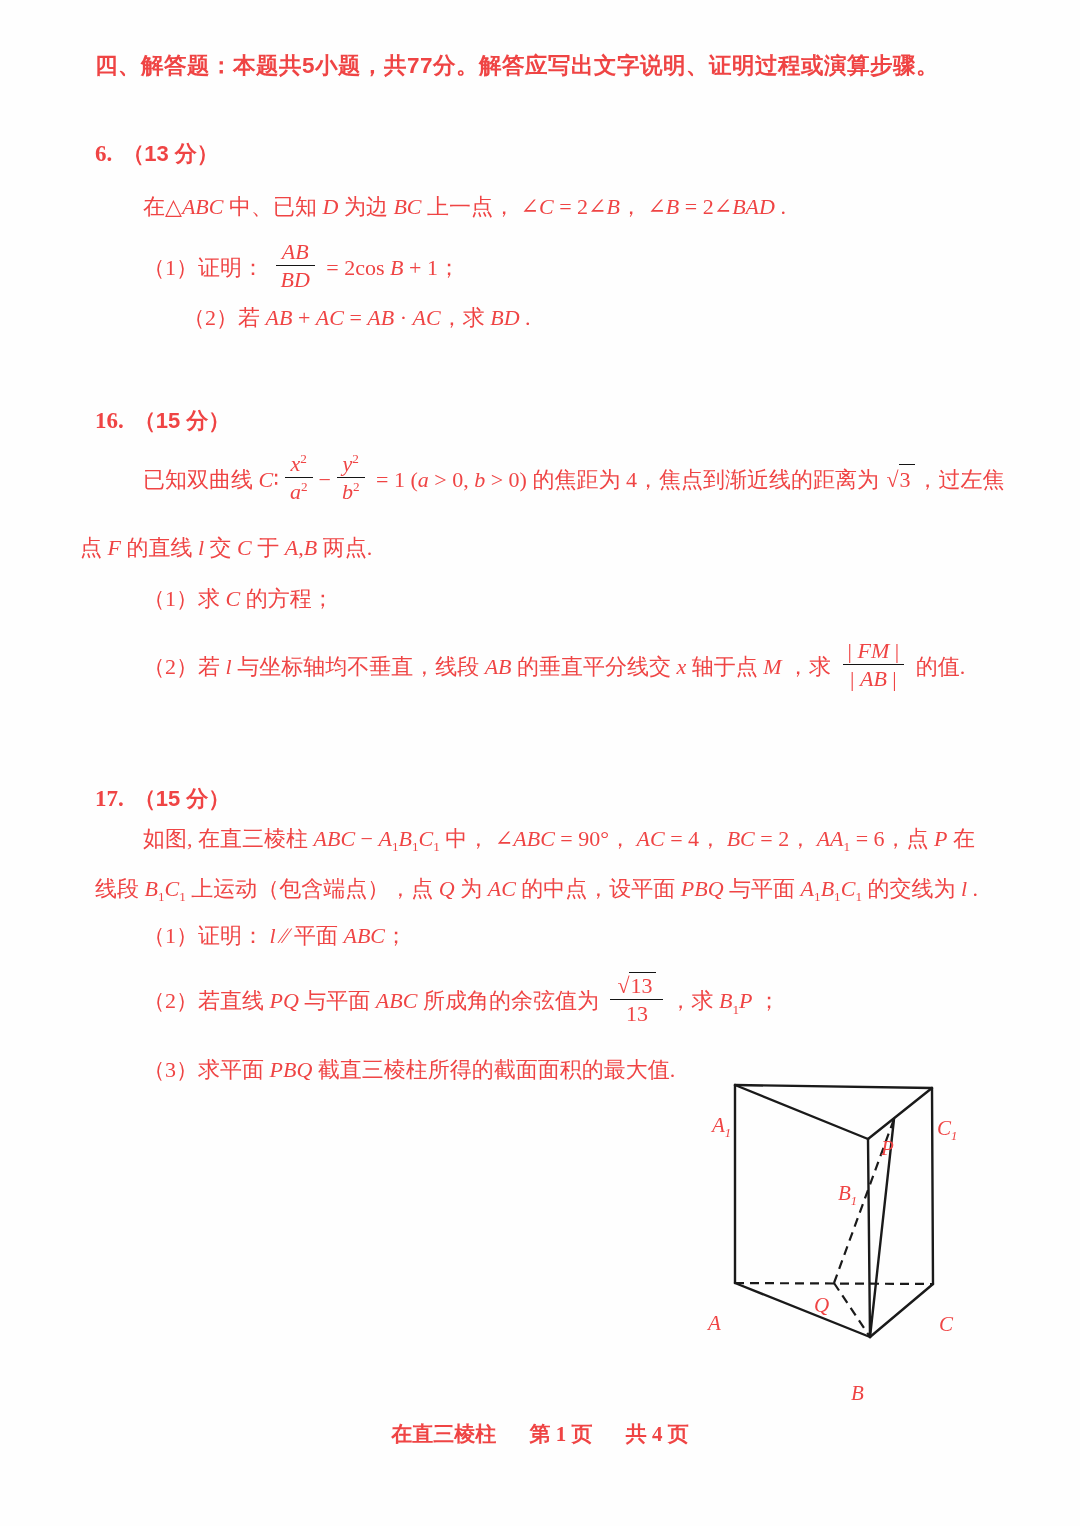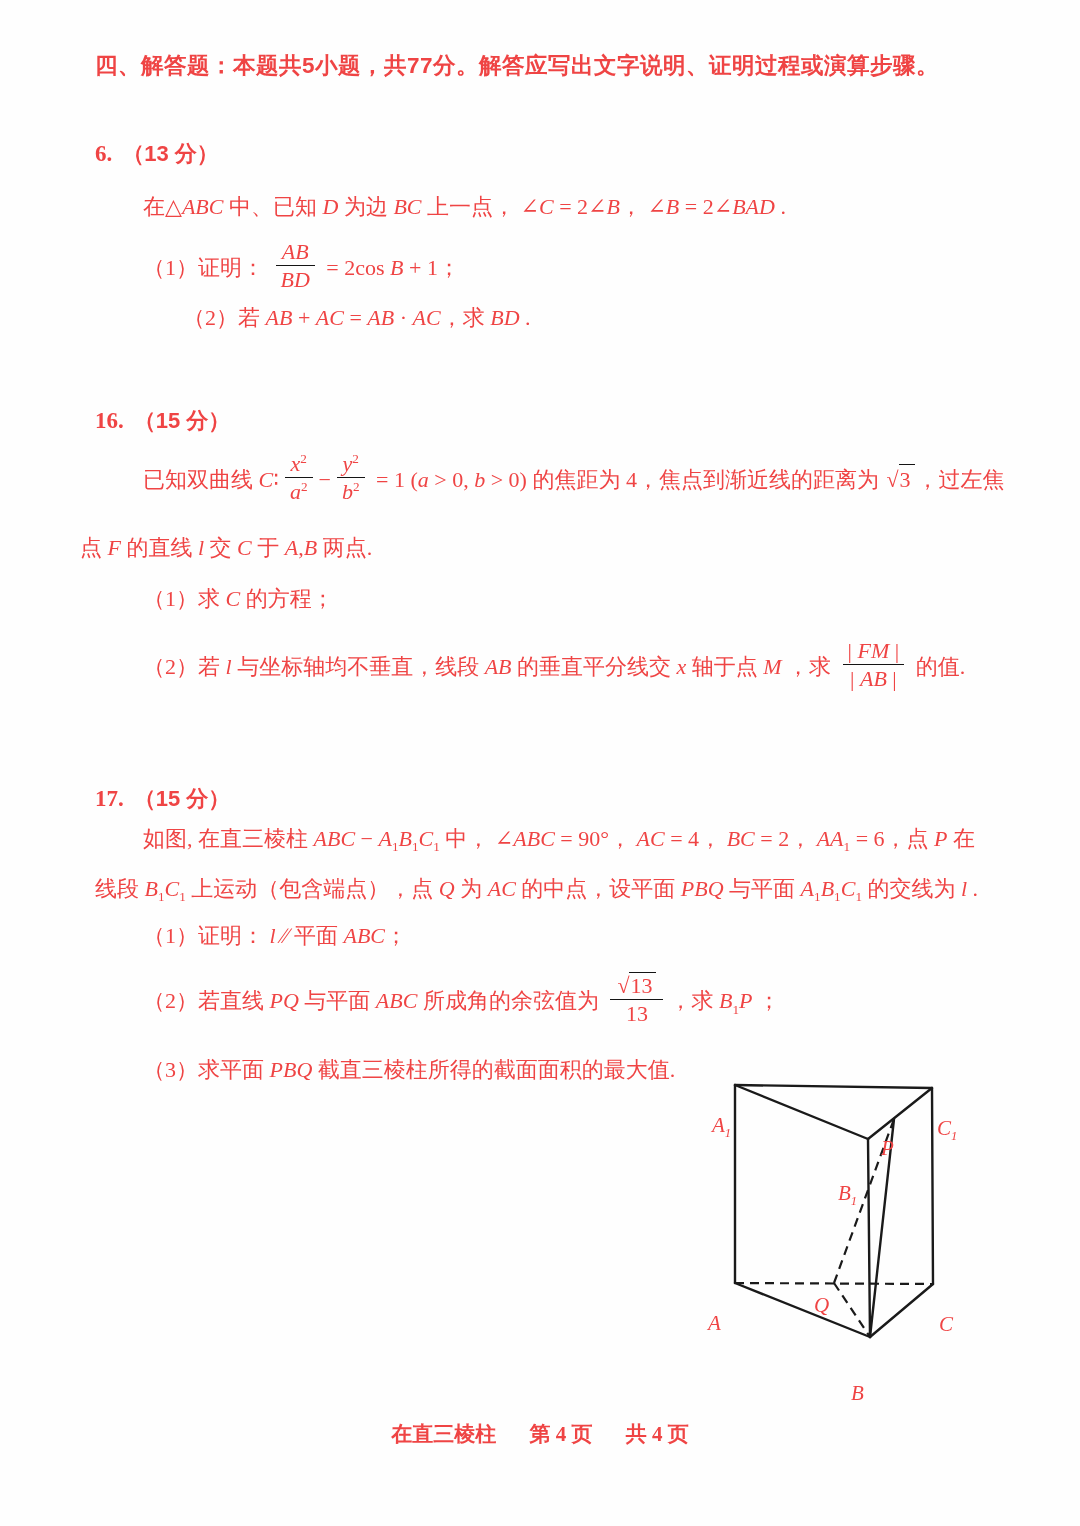--- a/index.html
+++ b/index.html
@@ -115,17 +115,17 @@
       <div class="vlabel" style="left:150px;top:66px;"><span class="m">B</span><sub>1</sub></div>
       <div class="vlabel" style="left:20px;top:196px;"><span class="m">A</span></div>
       <div class="vlabel" style="left:126px;top:178px;"><span class="m">Q</span></div>
       <div class="vlabel" style="left:251px;top:197px;"><span class="m">C</span></div>
       <div class="vlabel" style="left:163px;top:266px;"><span class="m">B</span></div>
     </div>
   </div>
 
   <div class="footer">
     <span>在直三棱柱</span>
-    <span>第 4 页</span>
+    <span>第 1 页</span>
     <span>共 4 页</span>
   </div>
 
 </div>
 
 </body></html>

